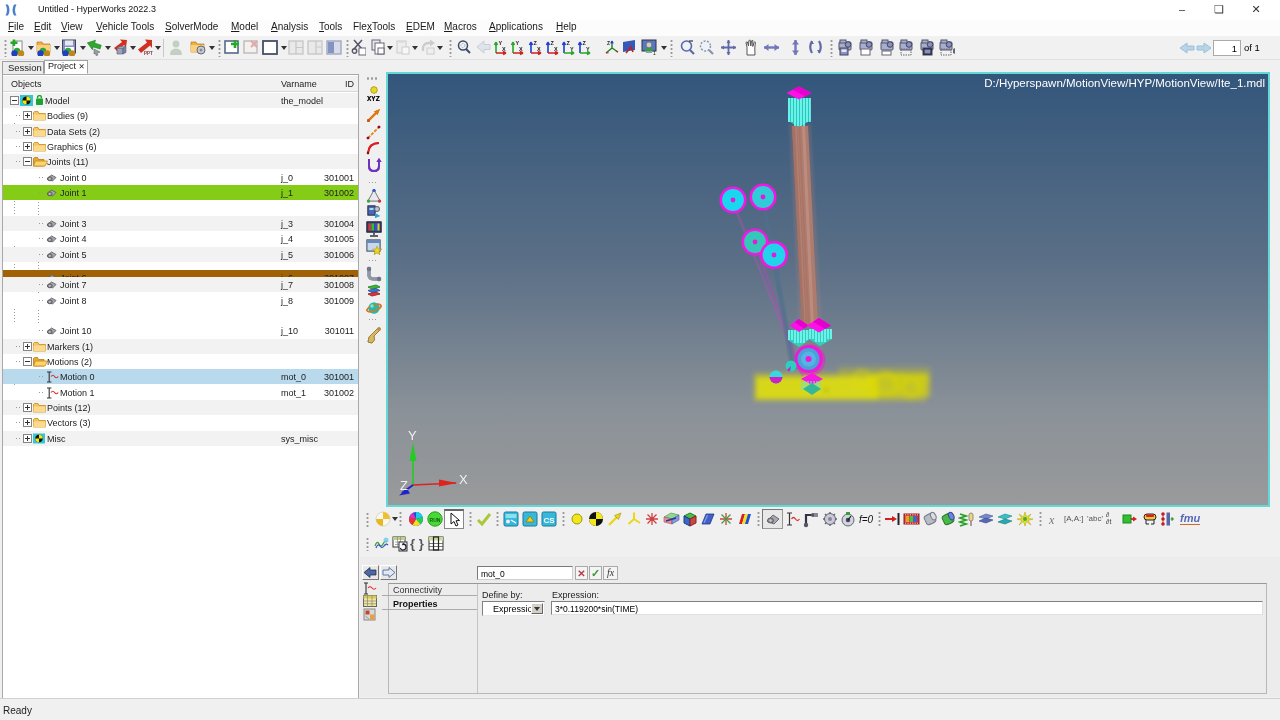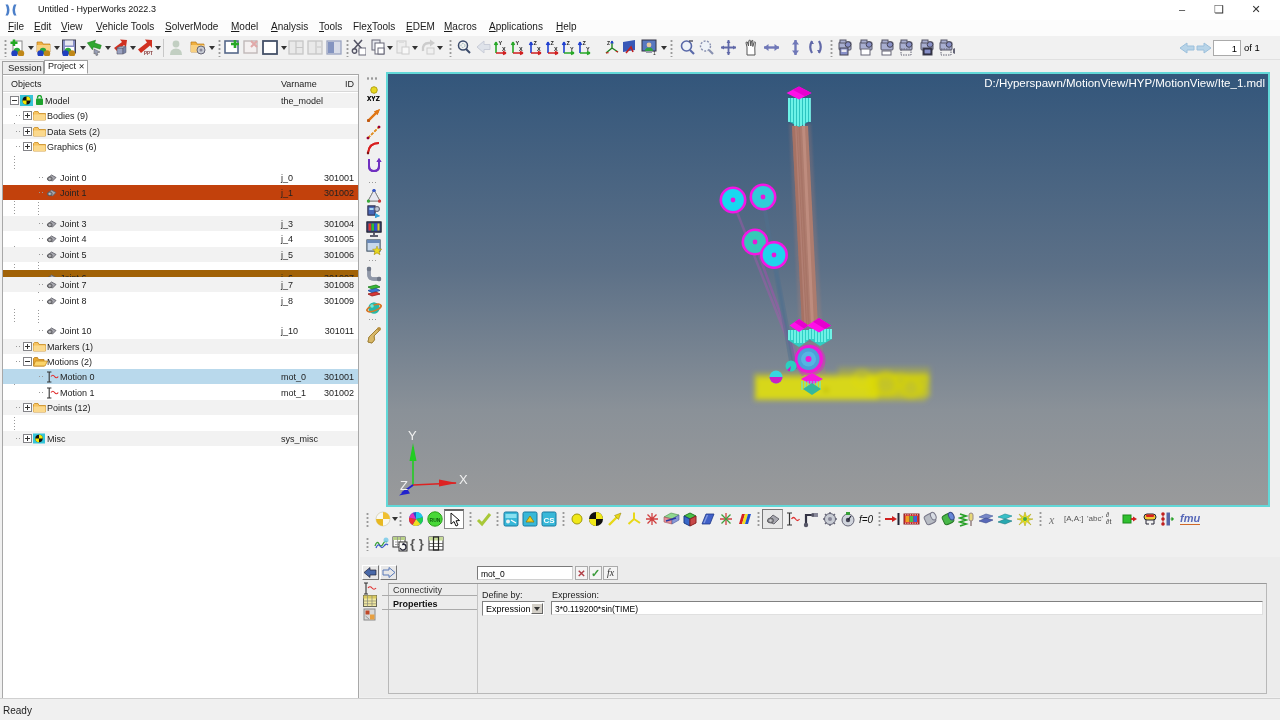--- a/index.html
+++ b/index.html
@@ -367,32 +367,43 @@
       <span class="expander plus" style="left:20px">
         <i></i>
         <b></b>
       </span>
       <svg class="ic" style="left:30px;top:2px" width="13" height="11" viewBox="0 0 13 11">
         <path d="M0.5 2.5 L0.5 10 L12.5 10 L12.5 3.5 L6 3.5 L5 1.5 L1.5 1.5 Z" fill="#f8c460" stroke="#c88a20" stroke-width="0.8"></path>
         <path d="M0.5 4.5 L12.5 4.5 L12.5 10 L0.5 10 Z" fill="#fbd98d"></path>
       </svg>
       <span class="lbl" style="left:44px">Graphics (6)</span>
     </div>
+<div class="trow" style="top:79px;background:#f2f2f2">
+      <div class="doth" style="left:13px;top:7px;width:6px"></div>
+      <span class="expander" style="left:20px">
+        <i></i>
+      </span>
+      <svg class="ic" style="left:30px;top:2px" width="15" height="11" viewBox="0 0 15 11">
+        <path d="M0.5 2.5 L0.5 10 L11 10 L11 3.5 L5.5 3.5 L4.5 1.5 L1.5 1.5 Z" fill="#e8a830" stroke="#b87a18" stroke-width="0.8"></path>
+        <path d="M2.5 5 L14.5 5 L12 10 L0.5 10 Z" fill="#fbd46a" stroke="#c88a20" stroke-width="0.8"></path>
+      </svg>
+      <span class="lbl" style="left:44px">Joints (11)</span>
+    </div>
 <div class="trow" style="top:95px;background:#ffffff">
       <div class="doth" style="left:36px;top:7px;width:6px"></div>
       <svg class="ic" style="left:43px;top:4px" width="11" height="8" viewBox="0 0 11 8">
         <path d="M1 5 L5.5 1 L10 3.5 L6.5 7 Z" fill="#a8a8b0" stroke="#606068" stroke-width="0.9"></path>
         <ellipse cx="3.8" cy="4.8" rx="2.4" ry="2" fill="#888890" stroke="#555" stroke-width="0.8"></ellipse>
         <circle cx="3.8" cy="4.8" r="0.9" fill="#ccc"></circle>
       </svg>
       <span class="lbl" style="left:57px">Joint 0</span>
       <span class="vn">j_0</span>
       <span class="id">301001</span>
     </div>
-<div class="trow" style="top:110px;background:#c2410c">
+<div class="trow" style="top:110px;background:#84cc16">
       <div class="doth" style="left:36px;top:7px;width:6px"></div>
       <svg class="ic" style="left:43px;top:4px" width="11" height="8" viewBox="0 0 11 8">
         <path d="M1 5 L5.5 1 L10 3.5 L6.5 7 Z" fill="#a8a8b0" stroke="#606068" stroke-width="0.9"></path>
         <ellipse cx="3.8" cy="4.8" rx="2.4" ry="2" fill="#888890" stroke="#555" stroke-width="0.8"></ellipse>
         <circle cx="3.8" cy="4.8" r="0.9" fill="#ccc"></circle>
       </svg>
       <span class="lbl" style="left:57px">Joint 1</span>
       <span class="vn">j_1</span>
       <span class="id">301002</span>
     </div>
@@ -520,20 +531,32 @@
       <div class="doth" style="left:13px;top:7px;width:6px"></div>
       <span class="expander plus" style="left:20px">
         <i></i>
         <b></b>
       </span>
       <svg class="ic" style="left:30px;top:2px" width="13" height="11" viewBox="0 0 13 11">
         <path d="M0.5 2.5 L0.5 10 L12.5 10 L12.5 3.5 L6 3.5 L5 1.5 L1.5 1.5 Z" fill="#f8c460" stroke="#c88a20" stroke-width="0.8"></path>
         <path d="M0.5 4.5 L12.5 4.5 L12.5 10 L0.5 10 Z" fill="#fbd98d"></path>
       </svg>
       <span class="lbl" style="left:44px">Points (12)</span>
+    </div>
+<div class="trow" style="top:340px;background:#ffffff">
+      <div class="doth" style="left:13px;top:7px;width:6px"></div>
+      <span class="expander plus" style="left:20px">
+        <i></i>
+        <b></b>
+      </span>
+      <svg class="ic" style="left:30px;top:2px" width="13" height="11" viewBox="0 0 13 11">
+        <path d="M0.5 2.5 L0.5 10 L12.5 10 L12.5 3.5 L6 3.5 L5 1.5 L1.5 1.5 Z" fill="#f8c460" stroke="#c88a20" stroke-width="0.8"></path>
+        <path d="M0.5 4.5 L12.5 4.5 L12.5 10 L0.5 10 Z" fill="#fbd98d"></path>
+      </svg>
+      <span class="lbl" style="left:44px">Vectors (3)</span>
     </div>
 <div class="trow" style="top:356px;background:#f2f2f2">
       <div class="doth" style="left:13px;top:7px;width:6px"></div>
       <span class="expander plus" style="left:20px">
         <i></i>
         <b></b>
       </span>
       <svg class="ic" style="left:30px;top:2px" width="12" height="11" viewBox="0 0 12 11">
         <rect x="0" y="0.5" width="12" height="10" fill="#35c4d8"></rect>
         <circle cx="6" cy="5.5" r="3.7" fill="#111"></circle>
@@ -1023,21 +1046,21 @@
     <rect x="7" y="6.5" width="4.5" height="5" fill="#e8a040"></rect>
     <path d="M2.5 8 L6 11" stroke="#888" stroke-width="0.8"></path>
   </svg>
 <div class="abs" style="left:388px;top:583px;width:879px;height:111px;border:1px solid #b8b8b8;border-top-color:#999;background:#ececec;"></div>
 <div class="abs" style="left:477px;top:584px;width:1px;height:109px;background:#c4c4c4;"></div>
 <span class="abs" style="left:393px;top:585px;font-size:9px;color:#333;">Connectivity</span>
 <div class="abs" style="left:382px;top:595px;width:95px;height:1px;background:#aaa;"></div>
 <span class="abs" style="left:393px;top:599px;font-size:9px;font-weight:bold;color:#111;">Properties</span>
 <div class="abs" style="left:382px;top:609px;width:95px;height:1px;background:#aaa;"></div>
 <span class="abs" style="left:482px;top:590px;font-size:9px;color:#222;">Define by:</span>
-<div class="abs" style="left:482px;top:601px;width:63px;height:15px;background:#fff;border:1px solid #808080;border-right-color:#e8e8e8;border-bottom-color:#e8e8e8;font-size:9px;padding:2px 0 0 3px;">Expression
+<div class="abs" style="left:482px;top:601px;width:63px;height:15px;background:#fff;border:1px solid #808080;border-right-color:#e8e8e8;border-bottom-color:#e8e8e8;font-size:9px;padding:2px 0 0 10px;">Expression
 <div class="abs" style="right:1px;top:1px;width:12px;height:11px;background:#d4d0c8;border:1px solid #fff;border-right-color:#666;border-bottom-color:#666;">
       <div class="dd" style="left:2px;top:3px;"></div>
     </div></div>
 <span class="abs" style="left:552px;top:590px;font-size:9px;color:#222;">Expression:</span>
 <div class="abs" style="left:551px;top:601px;width:712px;height:14px;background:#fff;border:1px solid #808080;border-right-color:#e0e0e0;border-bottom-color:#e0e0e0;font-size:8.5px;padding:2px 0 0 3px;">3*0.119200*sin(TIME)</div>
 <div id="statusbar">
     <span style="position:absolute;left:3px;top:6px;font-size:10px;">Ready</span>
   </div>
 
 </body></html>

